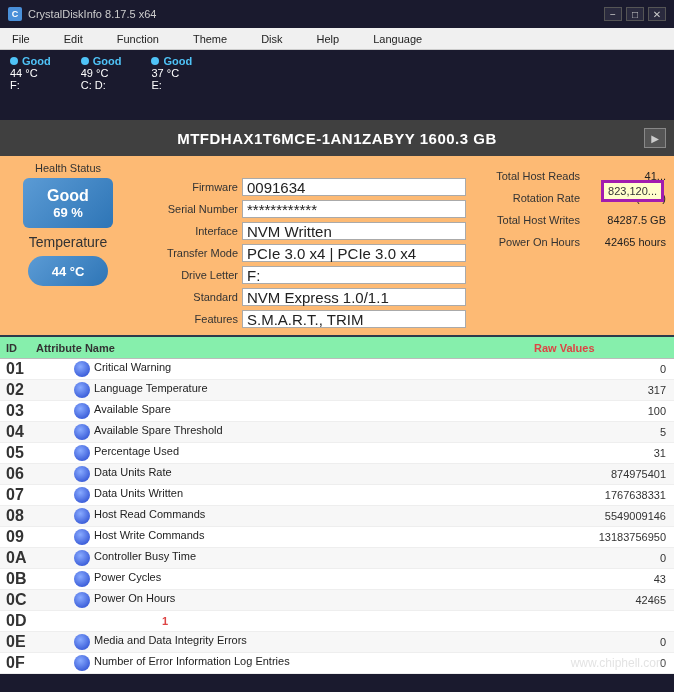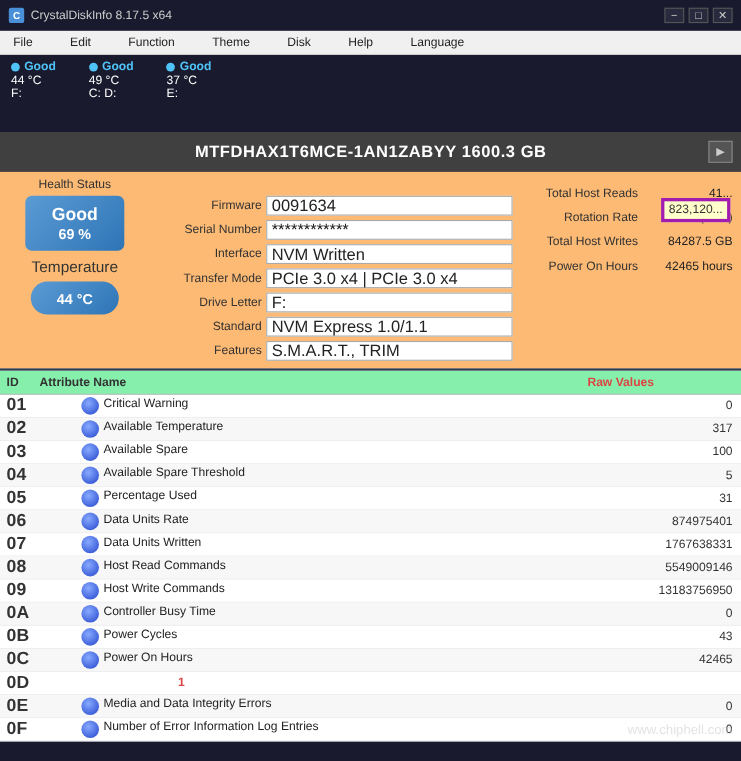--- a/index.html
+++ b/index.html
@@ -436,21 +436,21 @@
           <div class="td-name">
             <div class="td-icon"></div>
             <span>Critical Warning</span>
           </div>
           <div class="td-raw">0</div>
         </div>
         <div class="table-row">
           <div class="td-id">02</div>
           <div class="td-name">
             <div class="td-icon"></div>
-            <span>Available Temperature</span>
+            <span>Language Temperature</span>
           </div>
           <div class="td-raw">317</div>
         </div>
         <div class="table-row">
           <div class="td-id">03</div>
           <div class="td-name">
             <div class="td-icon"></div>
             <span>Available Spare</span>
           </div>
           <div class="td-raw">100</div>

